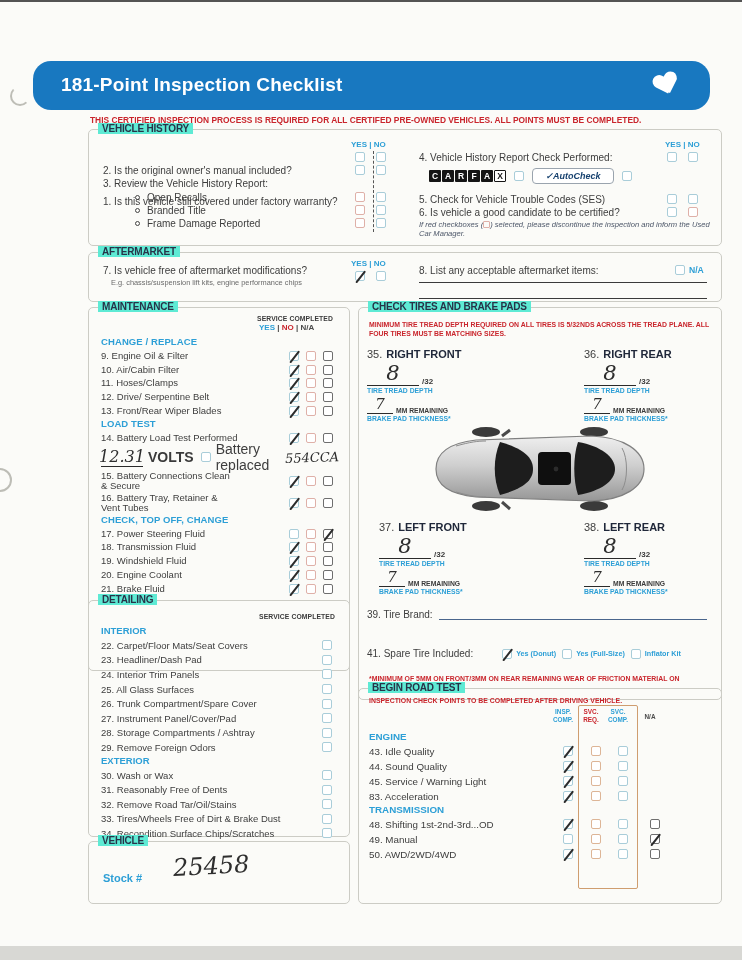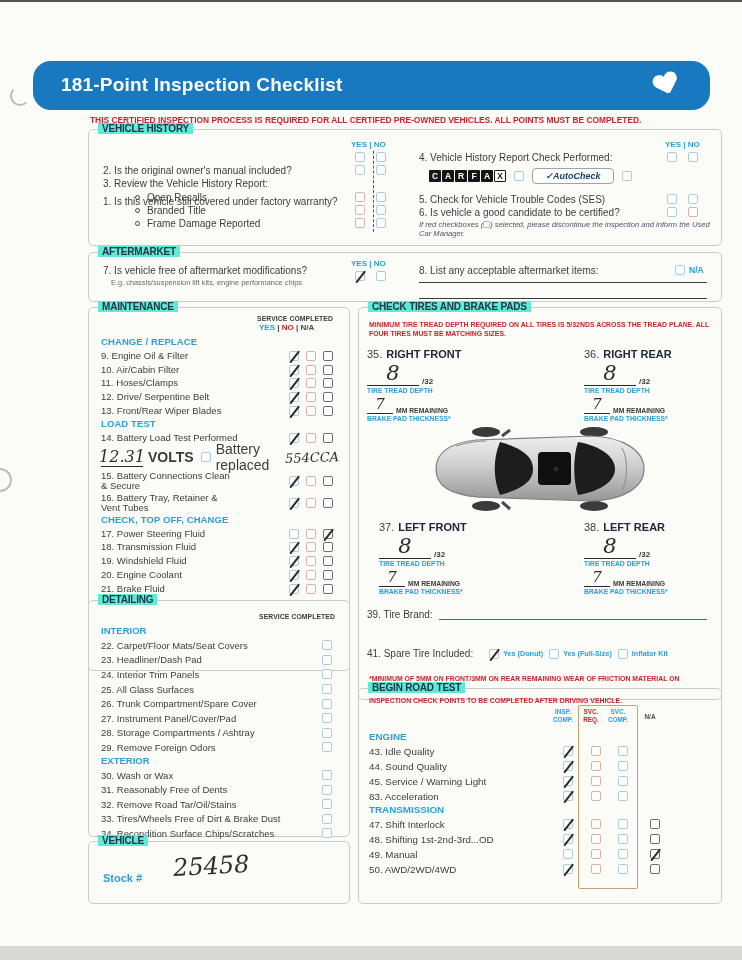--- a/index.html
+++ b/index.html
@@ -95,21 +95,21 @@
   .corner .tread-line { margin-top:2px; display:flex; align-items:flex-end; gap:3px; }
   .corner .tread-line .slot { width:52px; height:24px; font-size:21px; }
   .corner .per32 { font-size:8px; font-weight:bold; color:#3a3a3a; }
   .corner .minihead { font-size:6.8px; font-weight:bold; color:#2d9fd6; margin-top:1px; }
   .corner .pad-line { margin-top:4px; display:flex; align-items:flex-end; gap:3px; }
   .corner .pad-line .slot { width:26px; height:16px; font-size:15px; }
   .corner .mm { font-size:6.8px; font-weight:bold; color:#3a3a3a; }
   .carwrap { position:absolute; left:67px; top:114px; width:228px; height:96px; }
   .t-field { position:absolute; left:8px; right:14px; display:flex; align-items:flex-end; font-size:10px; }
   .t-field .fline { flex:1; border-bottom:1.3px solid #49658c; margin-left:6px; height:12px; }
-  .spare { position:absolute; left:8px; display:flex; align-items:center; gap:10px; font-size:10px; }
+  .spare { position:absolute; left:8px; display:flex; align-items:center; gap:23px; font-size:10px; }
   .spare .opt { display:flex; align-items:center; gap:4px; margin-left:6px; }
   .spare .opt .olbl { font-size:7.2px; font-weight:bold; color:#2d9fd6; }
   .t-foot { position:absolute; left:10px; top:366px; width:340px; font-size:6.9px; font-weight:bold; color:#c9252c; line-height:1.35; }
 
   
   #rt { left:358px; top:688px; width:364px; height:216px; }
   .rt-note { position:absolute; left:10px; top:8px; font-size:6.9px; font-weight:bold; color:#c9252c; }
   .rt-h { position:absolute; top:19px; width:30px; text-align:center; font-size:6.4px; font-weight:bold; white-space:pre-line; line-height:1.25; }
   .rt-rect { position:absolute; left:219px; top:16px; width:60px; height:184px; border:1.5px solid #cf9d6f; border-radius:2px; }
   #rt-rows { position:absolute; left:10px; right:8px; top:42px; }
@@ -577,27 +577,20 @@
         <span class="cb rt-c3"></span>
       </div>
       <div class="rt-row">
         <span>83. Acceleration</span>
         <span class="cb checked rt-c1"></span>
         <span class="cb orange rt-c2"></span>
         <span class="cb rt-c3"></span>
       </div>
       <div class="rt-group">TRANSMISSION</div>
       <div class="rt-row">
-        <span>47. Shift Interlock</span>
-        <span class="cb checked rt-c1"></span>
-        <span class="cb orange rt-c2"></span>
-        <span class="cb rt-c3"></span>
-        <span class="cb dark rt-c4"></span>
-      </div>
-      <div class="rt-row">
         <span>48. Shifting 1st-2nd-3rd...OD</span>
         <span class="cb checked rt-c1"></span>
         <span class="cb orange rt-c2"></span>
         <span class="cb rt-c3"></span>
         <span class="cb dark rt-c4"></span>
       </div>
       <div class="rt-row">
         <span>49. Manual</span>
         <span class="cb rt-c1"></span>
         <span class="cb orange rt-c2"></span>

